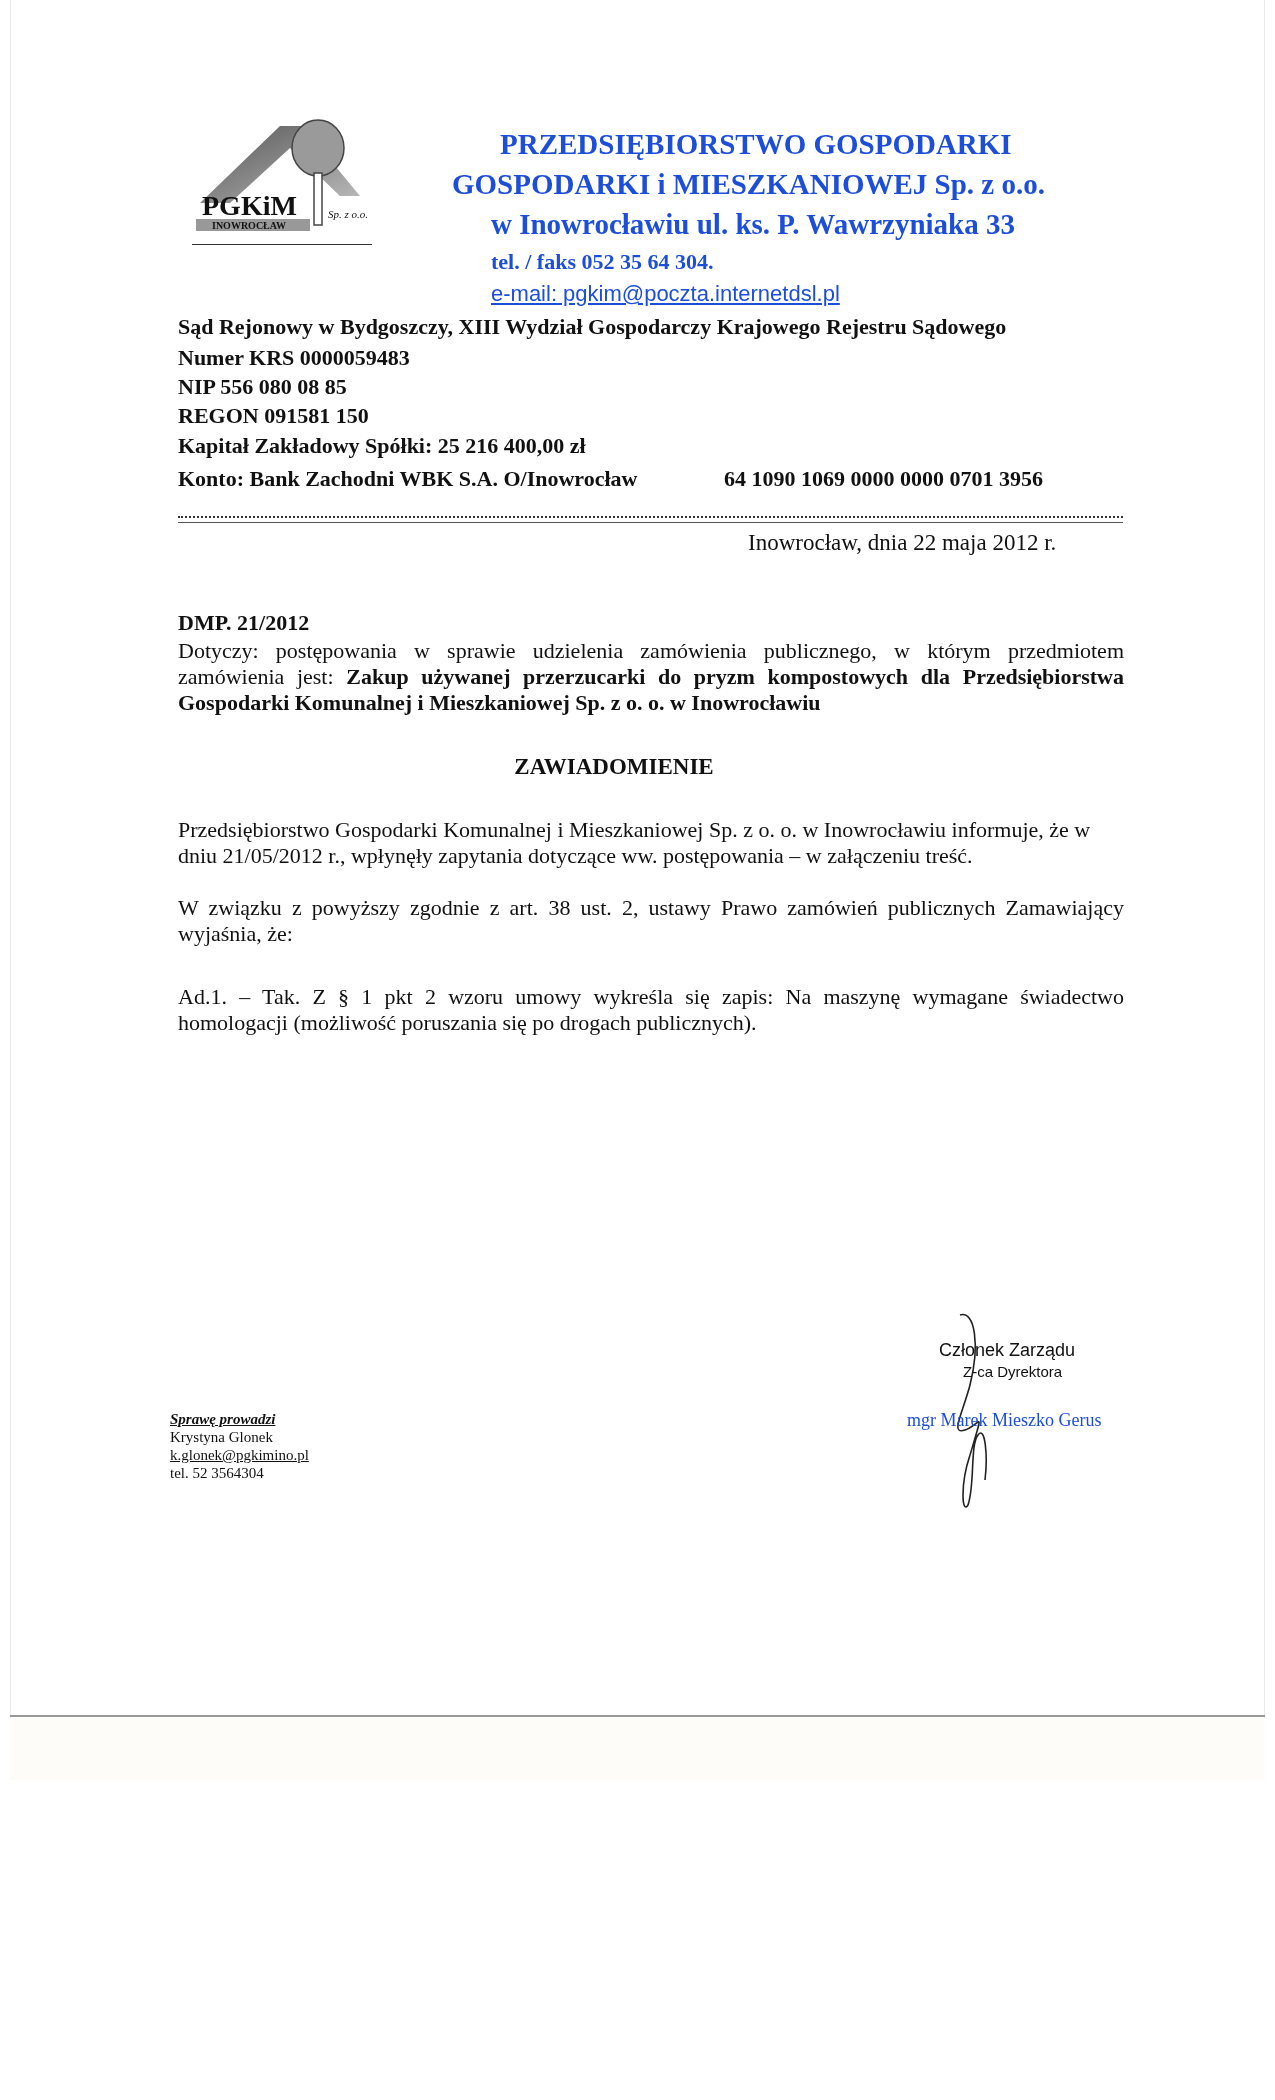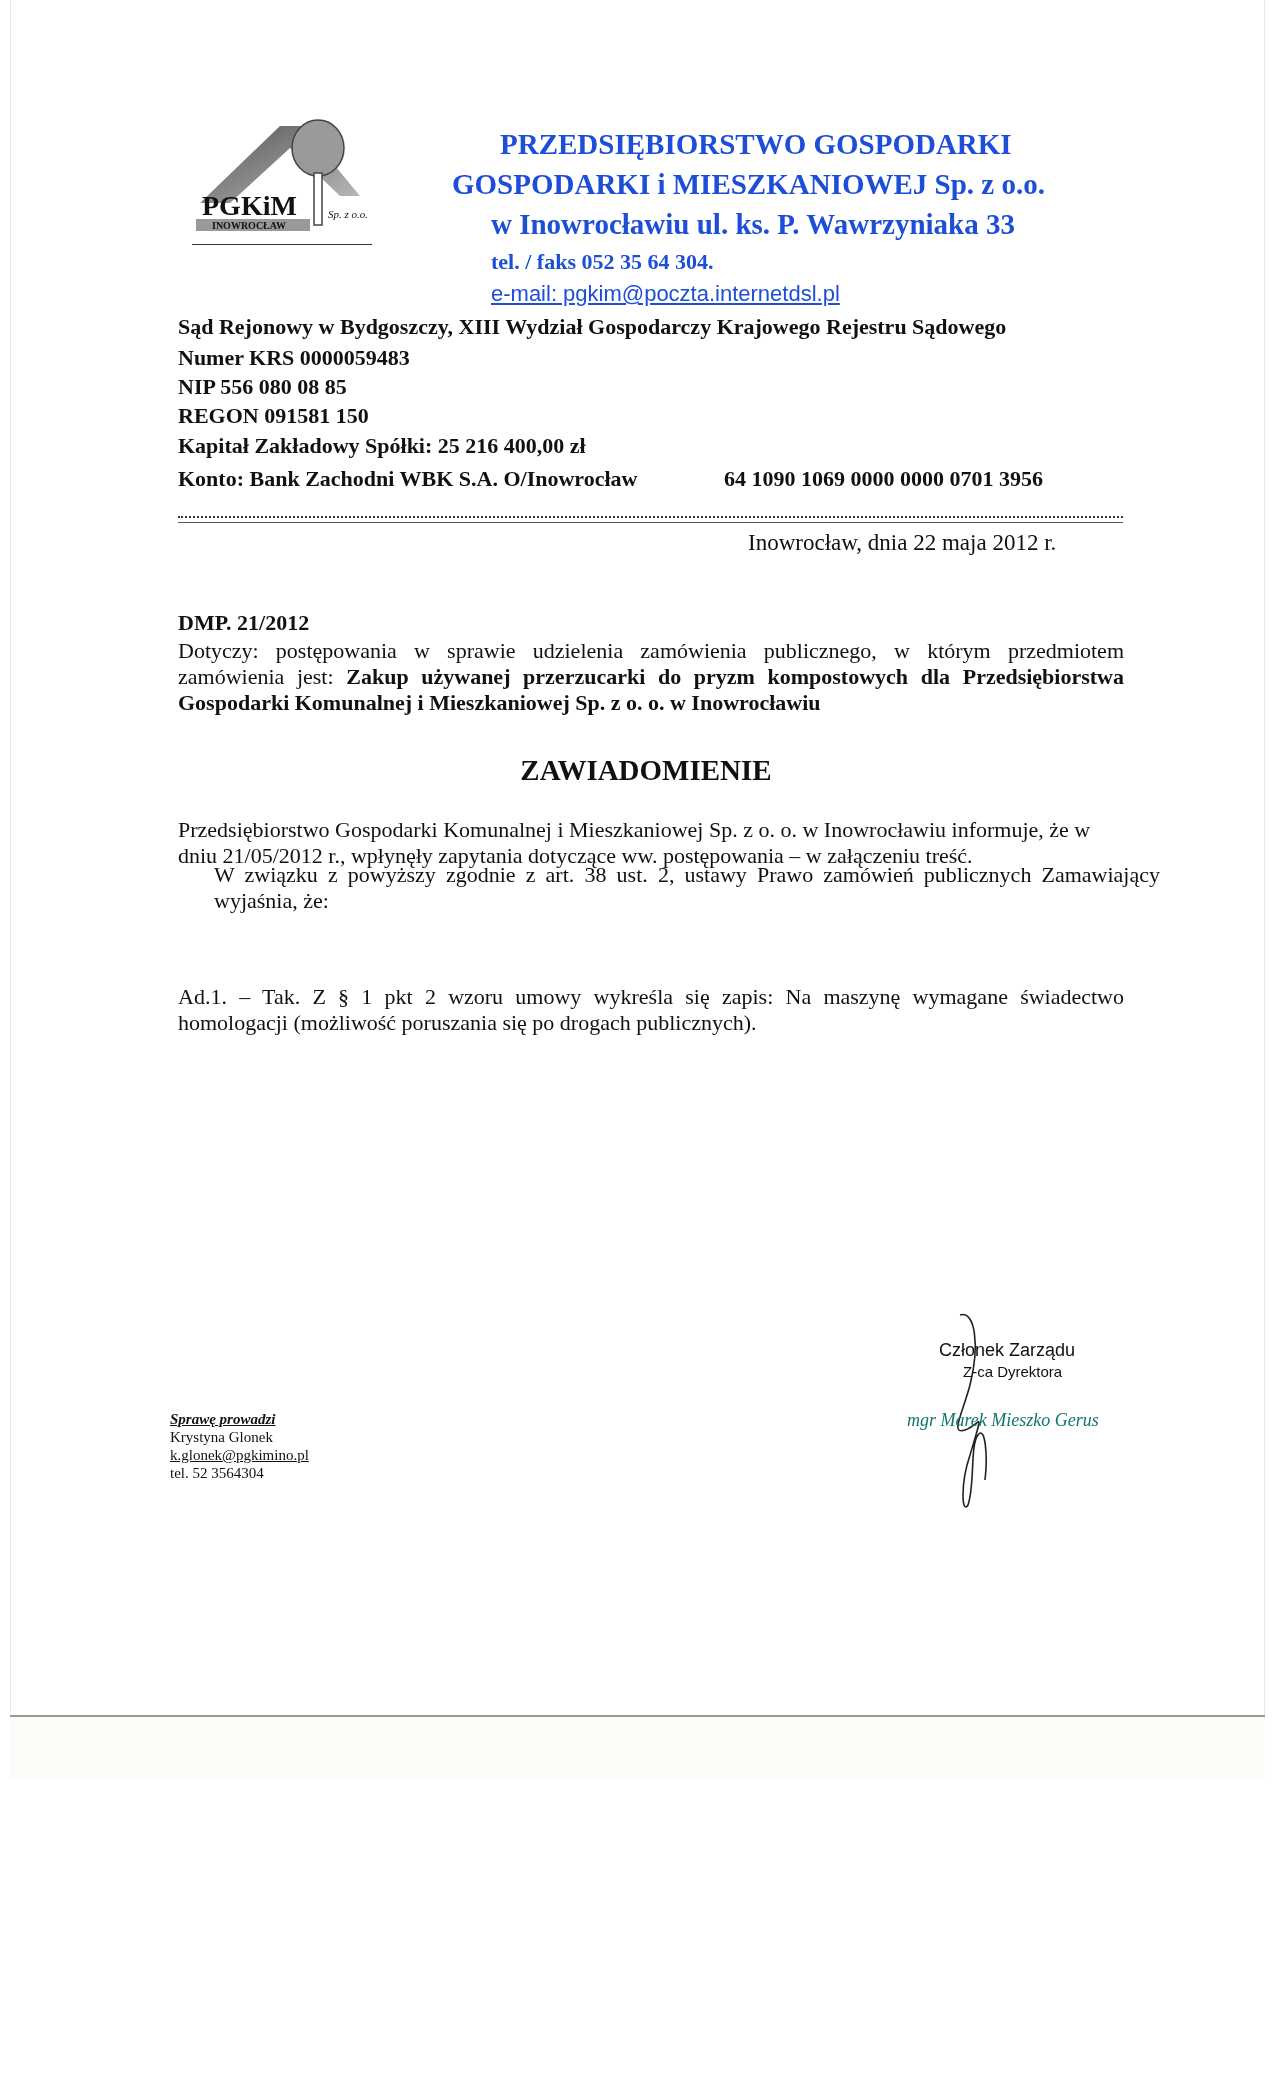--- a/index.html
+++ b/index.html
@@ -16,32 +16,32 @@
   .h5 { left:491px; top:281px; font-size:22px; font-weight:normal; text-decoration:underline; font-family:"Liberation Sans", sans-serif; }
   .reg { left:178px; font-size:22px; font-weight:bold; white-space:nowrap;text-align:center; }
   .r1 { top:314px; } .r2 { top:345px; } .r3 { top:374px; } .r4 { top:403px; } .r5 { top:433px; } .r6 { top:466px; }
   .acct { left:724px; top:466px; font-size:22px; font-weight:bold; white-space:nowrap; }
   .dotline { left:178px; top:516px; width:945px; height:0; border-top:2px dotted #333; }
   .solidline { left:178px; top:522px; width:945px; height:1px; background:#555; }
   .date { left:748px; top:530px; font-size:23px; white-space:nowrap; }
   .body { left:178px; width:946px; font-size:22px; line-height:26px; }
   .dmp { left:178px; top:610px; font-size:22px; font-weight:bold; }
   .subj { top:638px; text-align:justify; text-align-last:left; }
-  .title { left:0; width:1228px; top:754px; text-align:center; font-size:29px; font-weight:bold;margin-left:32px; }
+  .title { left:0; width:1228px; top:754px; text-align:center; font-size:23px; font-weight:bold; }
   .p1 { top:817px; }
-  .p2 { top:862px; text-align:justify;margin-left:36px; }
+  .p2 { top:895px; text-align:justify; }
   .p3 { top:984px; text-align:justify; }
   .small { font-family:"Liberation Serif", serif; font-size:15px; line-height:18px; }
   .case-label { left:170px; top:1410px; font-style:italic; font-weight:bold; text-decoration:underline; }
   .case-name { left:170px; top:1428px; }
   .case-email { left:170px; top:1446px; text-decoration:underline; }
   .case-tel { left:170px; top:1464px; }
   .sig-role { left:939px; top:1340px; font-family:"Liberation Sans", sans-serif; font-size:18px; white-space:nowrap; }
   .sig-role2 { left:963px; top:1363px; font-family:"Liberation Sans", sans-serif; font-size:15px; white-space:nowrap; }
-  .sig-name { left:907px; top:1410px; font-style:italic; font-size:18px; white-space:nowrap; color:#0f766e; }
+  .sig-name { left:907px; top:1410px; font-size:18px; white-space:nowrap; color:#1d4ed8; }
   .signature { left:930px; top:1305px; width:120px; height:220px; }
   .page-edge { left:10px; top:1715px; width:1255px; height:4px; border-top:2px solid #999; }
   .page-side-l { left:10px; top:0; width:1px; height:1780px; background:#e8e8e8; }
   .page-side-r { left:1264px; top:0; width:1px; height:1780px; background:#e8e8e8; }
   .page-bottom { left:10px; top:1718px; width:1255px; height:62px; background:#fdfcf9; }
 </style>
 </head>
 <body>
 
 <div class="abs page-side-l"></div>

